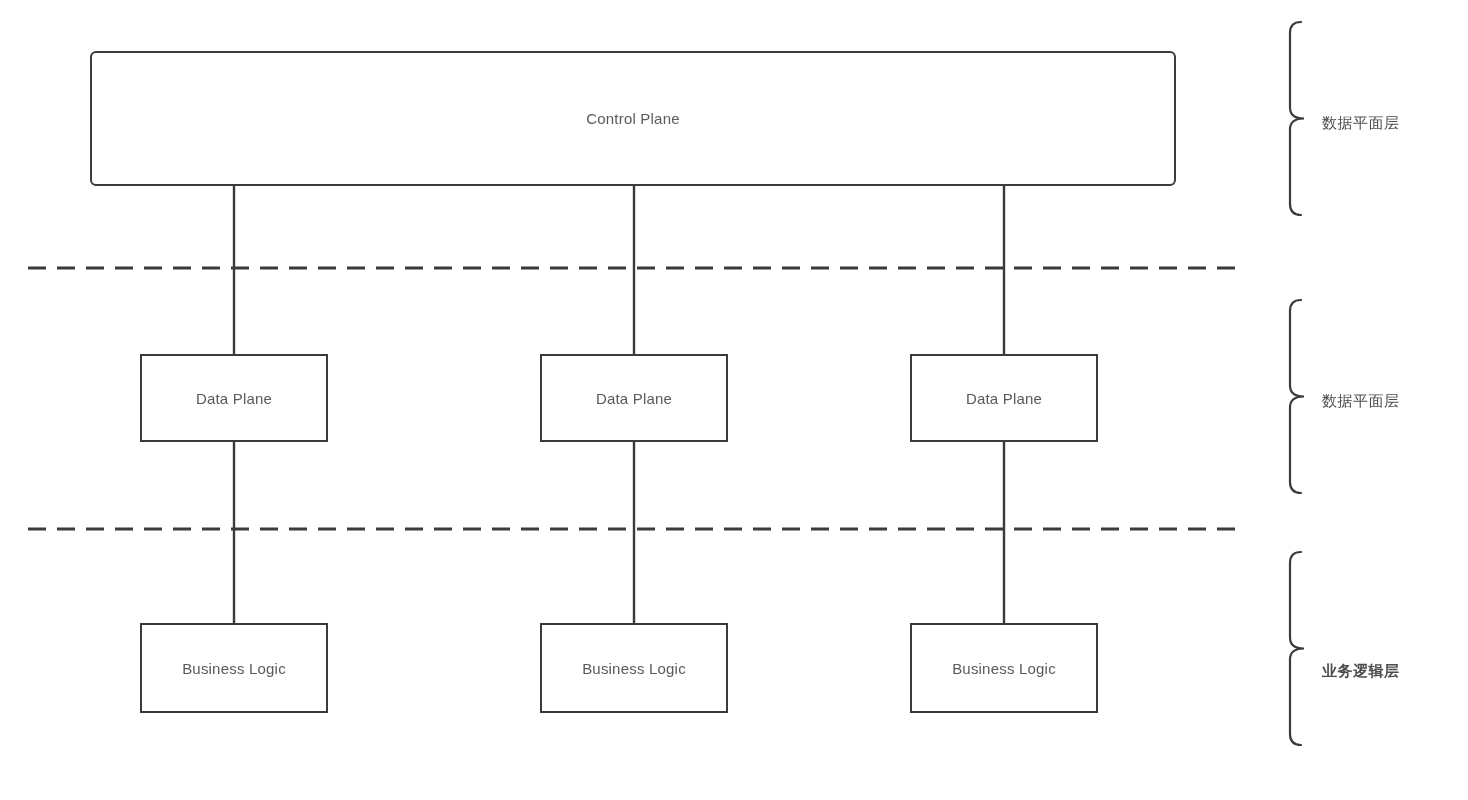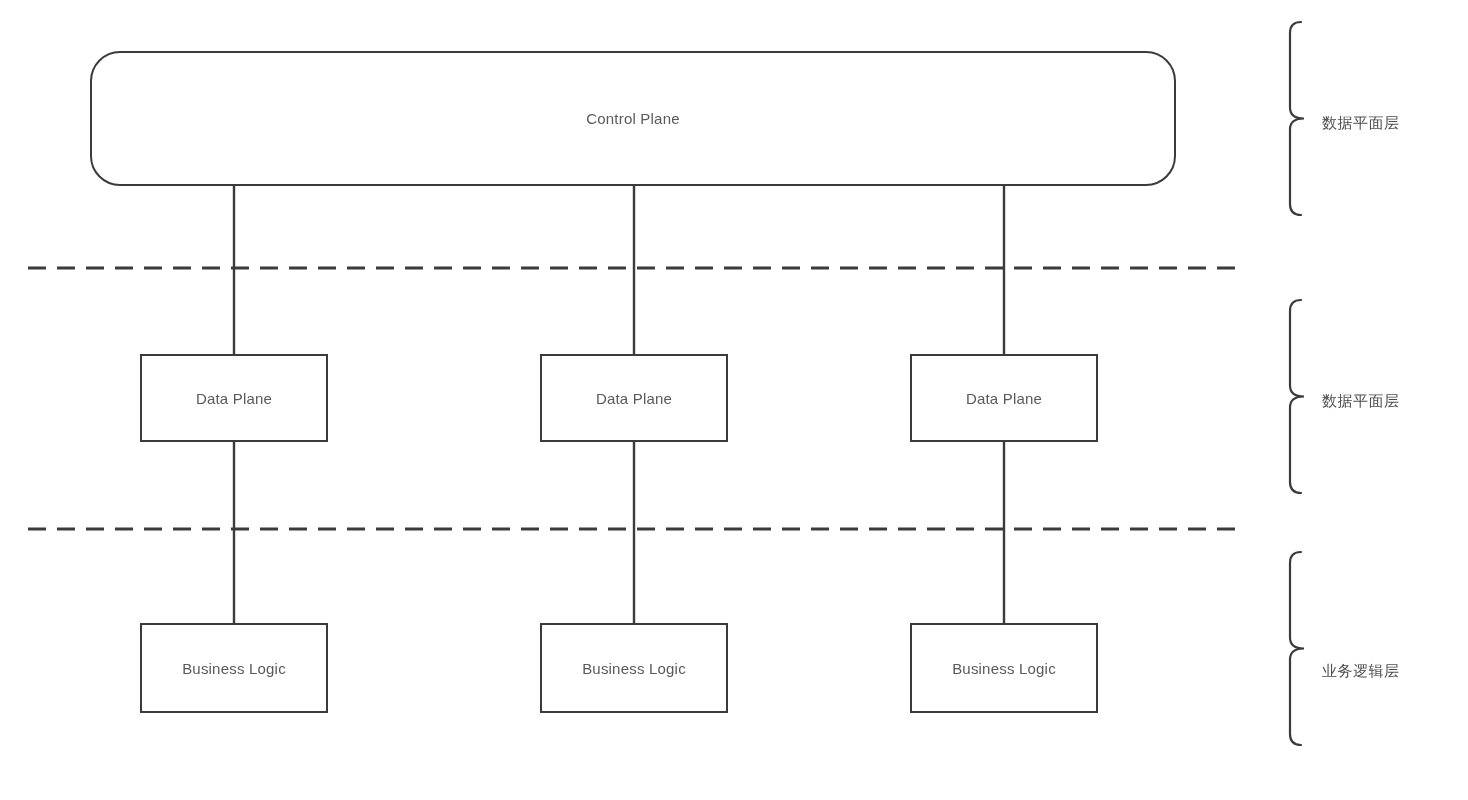--- a/index.html
+++ b/index.html
@@ -63,21 +63,21 @@
       <line x1="234" y1="442" x2="234" y2="623" stroke="#3b3b3b" stroke-width="2.4"></line>
       <line x1="634" y1="442" x2="634" y2="623" stroke="#3b3b3b" stroke-width="2.4"></line>
       <line x1="1004" y1="442" x2="1004" y2="623" stroke="#3b3b3b" stroke-width="2.4"></line>
       <line x1="28" y1="268" x2="1245" y2="268" stroke="#3b3b3b" stroke-width="3" stroke-dasharray="18 11"></line>
       <line x1="28" y1="529" x2="1245" y2="529" stroke="#3b3b3b" stroke-width="3" stroke-dasharray="18 11"></line>
       <path d="M 1301 22 Q 1290 22 1290 33 L 1290 107.5 Q 1290 118.5 1304 118.5 Q 1290 118.5 1290 129.5 L 1290 204 Q 1290 215 1301 215" fill="none" stroke="#3b3b3b" stroke-width="2.2" stroke-linecap="round"></path>
       <path d="M 1301 300 Q 1290 300 1290 311 L 1290 385.5 Q 1290 396.5 1304 396.5 Q 1290 396.5 1290 407.5 L 1290 482 Q 1290 493 1301 493" fill="none" stroke="#3b3b3b" stroke-width="2.2" stroke-linecap="round"></path>
       <path d="M 1301 552 Q 1290 552 1290 563 L 1290 637.5 Q 1290 648.5 1304 648.5 Q 1290 648.5 1290 659.5 L 1290 734 Q 1290 745 1301 745" fill="none" stroke="#3b3b3b" stroke-width="2.2" stroke-linecap="round"></path>
     </svg>
 
-  <div class="box rounded" id="control-plane-box" style="left: 90px; top: 51px; width: 1086px; height: 135px; border-radius: 30px;">
+  <div class="box rounded" id="control-plane-box" style="left: 90px; top: 51px; width: 1086px; height: 135px;">
     <span class="box-text">Control Plane</span>
   </div>
 
   <div class="box" id="data-plane-box-0" style="left: 140px; top: 354px; width: 188px; height: 88px;">
     <span class="box-text">Data Plane</span>
   </div>
   <div class="box" id="data-plane-box-1" style="left: 540px; top: 354px; width: 188px; height: 88px;">
     <span class="box-text">Data Plane</span>
   </div>
   <div class="box" id="data-plane-box-2" style="left: 910px; top: 354px; width: 188px; height: 88px;">
@@ -89,15 +89,15 @@
   </div>
   <div class="box" id="business-logic-box-1" style="left: 540px; top: 623px; width: 188px; height: 90px;">
     <span class="box-text">Business Logic</span>
   </div>
   <div class="box" id="business-logic-box-2" style="left: 910px; top: 623px; width: 188px; height: 90px;">
     <span class="box-text">Business Logic</span>
   </div>
 
   <div class="layer-label" id="layer-label-0" style="left: 1322px; top: 114px;">数据平面层</div>
   <div class="layer-label" id="layer-label-1" style="left: 1322px; top: 392px; text-align: right;">数据平面层</div>
-  <div class="layer-label" id="layer-label-2" style="left: 1322px; top: 662px;">业务逻辑层</div>
+  <div class="layer-label" id="layer-label-2" style="left: 1322px; top: 662px; font-weight: bold;">业务逻辑层</div>
 
 </div>
 
 </body></html>

